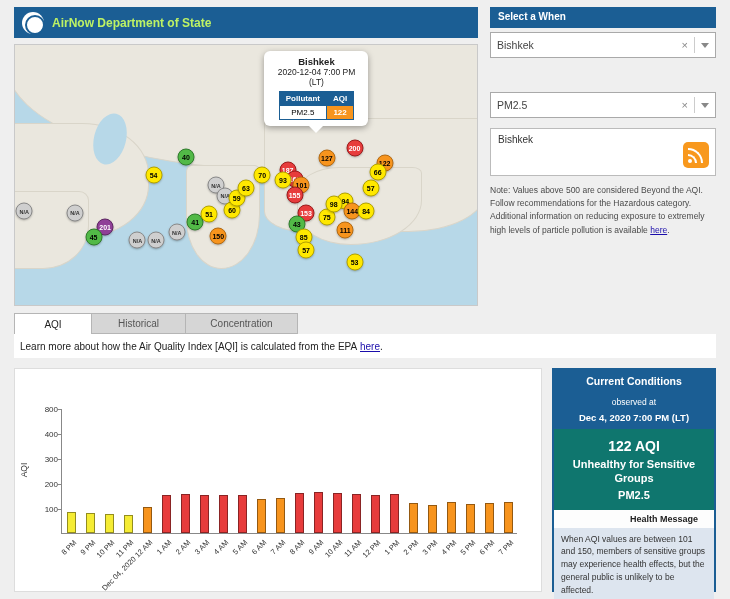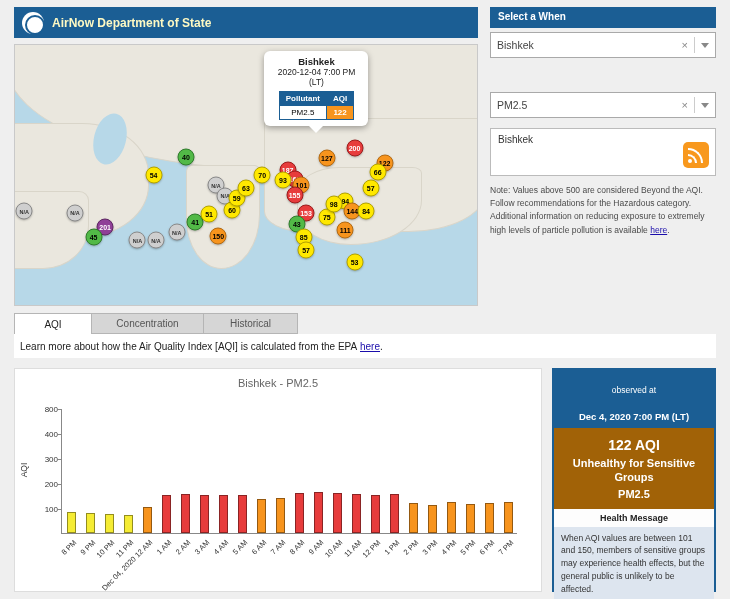--- a/index.html
+++ b/index.html
@@ -5,21 +5,21 @@
   * { margin:0; padding:0; box-sizing:border-box; }
   body { background:#dedede; font-family:"Liberation Sans", sans-serif; }
   .page { position:relative; width:730px; height:599px; background:#efefef; overflow:hidden; }
 
   
   .header { position:absolute; left:14px; top:7px; width:464px; height:31px;
             background:#1b5e94; display:flex; align-items:center; padding-left:8px; }
   .seal { width:22px; height:22px; border-radius:50%; background:#fff; position:relative; flex:0 0 22px; }
   .seal::after { content:""; position:absolute; left:3px; top:3px; width:16px; height:16px;
                  border-radius:50%; border:2px solid #1b5e94; }
-  .header-title { color:#fef9c3; font-size:12px; font-weight:bold; margin-left:8px; }
+  .header-title { color:#bef264; font-size:12px; font-weight:bold; margin-left:8px; }
 
   
   .map { position:absolute; left:14px; top:44px; width:464px; height:262px;
          background:#b7d8e8; border:1px solid #c9c9c9; overflow:hidden; }
   .land { position:absolute; background:#eae7de; border:1px solid #d9d5c9; }
   .land-north { left:-2%; top:-10%; width:106%; height:58%; border-radius:0 0 30% 55% / 0 0 45% 70%; }
   .land-east  { left:54%; top:28%; width:48%; height:44%; border-radius:0 0 35% 18%; }
   .land-west  { left:-3%; top:30%; width:32%; height:44%; border-radius:0 45% 45% 0; }
   .land-arabia{ left:-2%; top:56%; width:18%; height:30%; border-radius:0 12% 55% 0; }
   .land-india { left:37%; top:46%; width:16%; height:40%; border-radius:8% 8% 60% 55%; }
@@ -105,27 +105,27 @@
   .ytickmark { position:absolute; left:-4px; width:4px; height:1px; background:#888; }
   .xlab { position:absolute; top:129px; width:80px; text-align:right; font-size:7.5px; color:#333;
           transform:rotate(-45deg); transform-origin:100% 0; white-space:nowrap; }
 
   
   .cond { position:absolute; left:552px; top:368px; width:164px; height:224px;
           border:2px solid #1b5e94; background:#fff; display:flex; flex-direction:column; }
   .cond-head { background:#1b5e94; color:#fff; text-align:center; padding:5px 4px 6px; }
   .cond-title { font-size:10.5px; font-weight:bold; }
   .cond-obs { font-size:8.5px; margin-top:10px; }
-  .cond-dt { font-size:9.5px; font-weight:bold; margin-top:16px; }
-  .cond-aqi { background:#a16207; color:#fff; text-align:center; padding:9px 6px; }
+  .cond-dt { font-size:9.5px; font-weight:bold; margin-top:5px; }
+  .cond-aqi { background:#0f766e; color:#fff; text-align:center; padding:9px 6px; }
   .cond-aqi-val { font-size:14px; font-weight:bold; }
   .cond-cat { font-size:11px; font-weight:bold; line-height:1.3; margin-top:3px; }
   .cond-pol { font-size:11px; font-weight:bold; margin-top:3px; }
   .cond-health-title { background:#fdfdfd; color:#222; font-size:9px; font-weight:bold;
-                       text-align:center; padding:4px 0; }
+                       text-align:right; padding:4px 16px; }
   .cond-health { background:#dde5ef; color:#333; font-size:8.5px; line-height:1.5;
                  padding:5px 7px; flex:1; }
 </style>
 </head>
 <body>
 
 <div class="page">
 
   <div class="header">
     <div class="seal"></div>
@@ -225,29 +225,28 @@
       <span class="dot"></span>
     </div>
   </div>
 
   <div class="note">
     <span>Note: Values above 500 are considered Beyond the AQI. Follow recommendations for the Hazardous category. Additional information on reducing exposure to extremely high levels of particle pollution is available </span><a>here</a><span>.</span>
   </div>
 
   <div class="tabs">
     <div class="tab tab-active">AQI</div>
+    <div class="tab tab-idle tab-idle2">Historical</div>
     <div class="tab tab-idle">Concentration</div>
-    <div class="tab tab-idle tab-idle2">Historical</div>
   </div>
   <div class="learn">
     <span>Learn more about how the Air Quality Index [AQI] is calculated from the EPA </span>&nbsp;<a>here</a><span>.</span>
   </div>
 
   <div class="chart-panel">
-    <div class="chart-title">Bishkek - PM2.5</div>
     <div class="ylabel">AQI</div>
     <div class="plot">
         <div class="ytick" style="top: 96px;">100</div>
         <div class="ytickmark" style="top: 100px;"></div>
         <div class="ytick" style="top: 71px;">200</div>
         <div class="ytickmark" style="top: 75px;"></div>
         <div class="ytick" style="top: 46px;">300</div>
         <div class="ytickmark" style="top: 50px;"></div>
         <div class="ytick" style="top: 21px;">400</div>
         <div class="ytickmark" style="top: 25px;"></div>
@@ -299,20 +298,21 @@
         <div class="xlab" style="left: 328.5px;">5 PM</div>
         <div class="bar b-orange" style="left: 423px; height: 30px;"></div>
         <div class="xlab" style="left: 347.5px;">6 PM</div>
         <div class="bar b-orange" style="left: 442px; height: 31px;"></div>
         <div class="xlab" style="left: 366.5px;">7 PM</div>
       </div>
   </div>
 
   <div class="cond">
     <div class="cond-head">
+      <div class="cond-title">Current Conditions</div>
       <div class="cond-obs">observed at</div>
       <div class="cond-dt">Dec 4, 2020 7:00 PM (LT)</div>
     </div>
     <div class="cond-aqi">
       <div class="cond-aqi-val">122 AQI</div>
       <div class="cond-cat">Unhealthy for Sensitive Groups</div>
       <div class="cond-pol">PM2.5</div>
     </div>
     <div class="cond-health-title">Health Message</div>
     <div class="cond-health">When AQI values are between 101 and 150, members of sensitive groups may experience health effects, but the general public is unlikely to be affected.</div>

